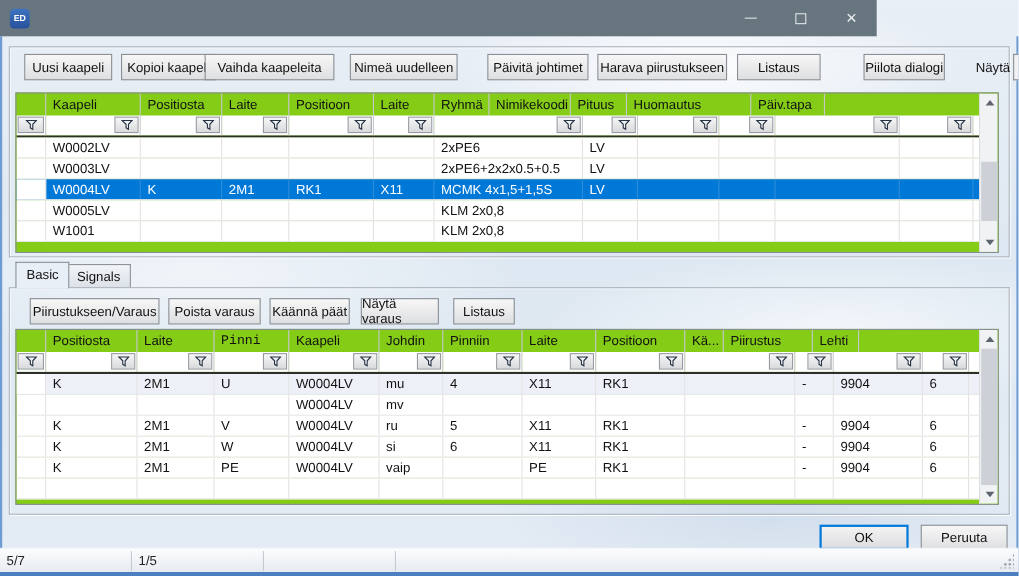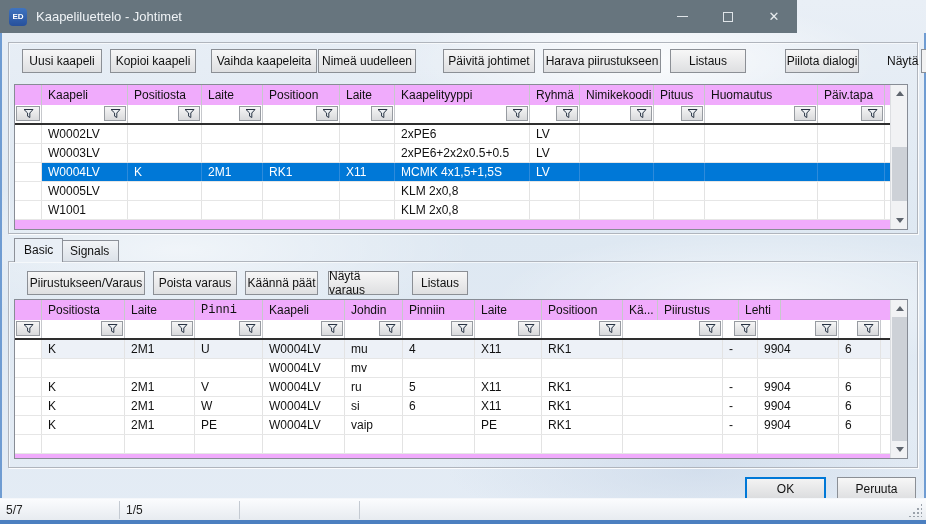--- a/index.html
+++ b/index.html
@@ -31,36 +31,36 @@
 
   
   .frame { position:absolute; border:1px solid #b0b5bd; box-shadow:1px 1px 0 rgba(255,255,255,.85), inset 1px 1px 0 rgba(255,255,255,.6); }
   .frameA { left:8px; top:42px; width:910px; height:192px; }
   .frameB { left:8px; top:261px; width:910px; height:207px; }
 
   
   .btn { position:absolute; height:24px; border:1px solid #8b8f95; background:linear-gradient(180deg,#f7f7f7,#dedfe1);
     display:flex; align-items:center; justify-content:center; font-size:12px; color:#111; cursor:default; }
   .tbrow .btn { top:49px; }
-  .tb1{left:22px;width:80px;} .tb2{left:110px;width:86px;} .tb3{left:211px;width:106px;} .tb4{left:318px;width:98px;}
+  .tb1{left:22px;width:80px;} .tb2{left:110px;width:86px;} .tb3{left:186px;width:118px;} .tb4{left:318px;width:98px;}
   .tb5{left:443px;width:92px;} .tb6{left:543px;width:118px;} .tb7{left:670px;width:76px;} .tb8{left:785px;width:74px;}
   .naytaa { position:absolute; left:887px; top:54px; font-size:12px; }
   .sliver { position:absolute; left:921px; top:49px; width:5px; height:24px; border:1px solid #8b8f95; border-right:none; background:#f2f2f2; }
 
   .tab2row .btn { top:271px; }
   .tt1{left:27px;width:118px;} .tt2{left:153px;width:84px;} .tt3{left:245px;width:73px;} .tt4{left:328px;width:71px;} .tt5{left:412px;width:56px;}
 
   
   .tab { position:absolute; height:22px; top:240px; border:1px solid #8d9199; border-bottom:none;
     background:linear-gradient(180deg,#f2f4f7,#dbe1e8); padding:0 9px; line-height:20px; font-size:12px; }
   .tab.active { top:238px; height:24px; background:#e9eff6; z-index:3; line-height:23px; }
   .tab-basic { left:14px; } .tab-signals { left:60px; }
 
   
-  .tbl { position:absolute; background:#f0abfc; border:1px solid #878c95; overflow:hidden; }
+  .tbl { position:absolute; background:#84cc16; border:1px solid #878c95; overflow:hidden; }
   .tblU { left:14px; top:84px; width:894px; height:146px; }
   .tblL { left:14px; top:299px; width:894px; height:160px; }
   .tgrid { position:absolute; left:0; top:0; right:17px; bottom:0; display:flex; flex-direction:column; }
   .hdr { display:flex; height:20px; }
   .hcell { border-right:1px solid #c6c8cc; padding:3px 0 0 6px; font-size:12px; white-space:nowrap; overflow:hidden; flex:0 0 auto; }
   .hfill { flex:1 1 auto; border-right:none; }
   .flt { display:flex; height:20px; border-bottom:2px solid #2e2e2e; }
   .fcell { position:relative; border-right:1px solid #c6c8cc; flex:0 0 auto; background:#fff; }
   .fbtn { position:absolute; right:1px; top:1px; width:22px; height:15px; border:1px solid #979ba1;
     background:linear-gradient(180deg,#f6f6f6,#d9dadc); display:flex; align-items:center; justify-content:center; }
@@ -100,21 +100,20 @@
   .d1 { left:119px; } .d2 { left:239px; } .d3 { left:359px; }
   .grip { position:absolute; right:4px; top:4px; width:14px; height:14px;
     background-image:radial-gradient(#9aa1aa 1px, transparent 1.3px); background-size:4px 4px;
     clip-path:polygon(100% 0, 100% 100%, 0 100%); }
 </style>
 </head>
 <body>
 
 <div class="titlebar">
   <div class="app-icon">ED</div>
-  <div class="title-text">Kaapeliluettelo - Johtimet</div>
   <div class="winbtns">
     <div class="winbtn">
         <span class="min-glyph"></span>
       </div>
     <div class="winbtn">
         <span class="max-glyph"></span>
       </div>
     <div class="winbtn">
         <span class="close-glyph">✕</span>
       </div>
@@ -140,21 +139,20 @@
 
 <div class="tbl tblU">
   <div class="tgrid" id="gridU">
       <div class="hdr">
         <div class="hcell" style="width: 27px;"></div>
         <div class="hcell" style="width: 86px;">Kaapeli</div>
         <div class="hcell" style="width: 74px;">Positiosta</div>
         <div class="hcell" style="width: 61px;">Laite</div>
         <div class="hcell" style="width: 77px;">Positioon</div>
         <div class="hcell" style="width: 55px;">Laite</div>
-        <div class="hcell" style="width: 135px;">Kaapelityyppi</div>
         <div class="hcell" style="width: 50px;">Ryhmä</div>
         <div class="hcell" style="width: 74px;">Nimikekoodi</div>
         <div class="hcell" style="width: 51px;">Pituus</div>
         <div class="hcell" style="width: 113px;">Huomautus</div>
         <div class="hcell" style="width: 67px;">Päiv.tapa</div>
         <div class="hcell hfill"></div>
       </div>
       <div class="flt">
         <div class="fcell" style="width: 27px;">
           <div class="fbtn full">

